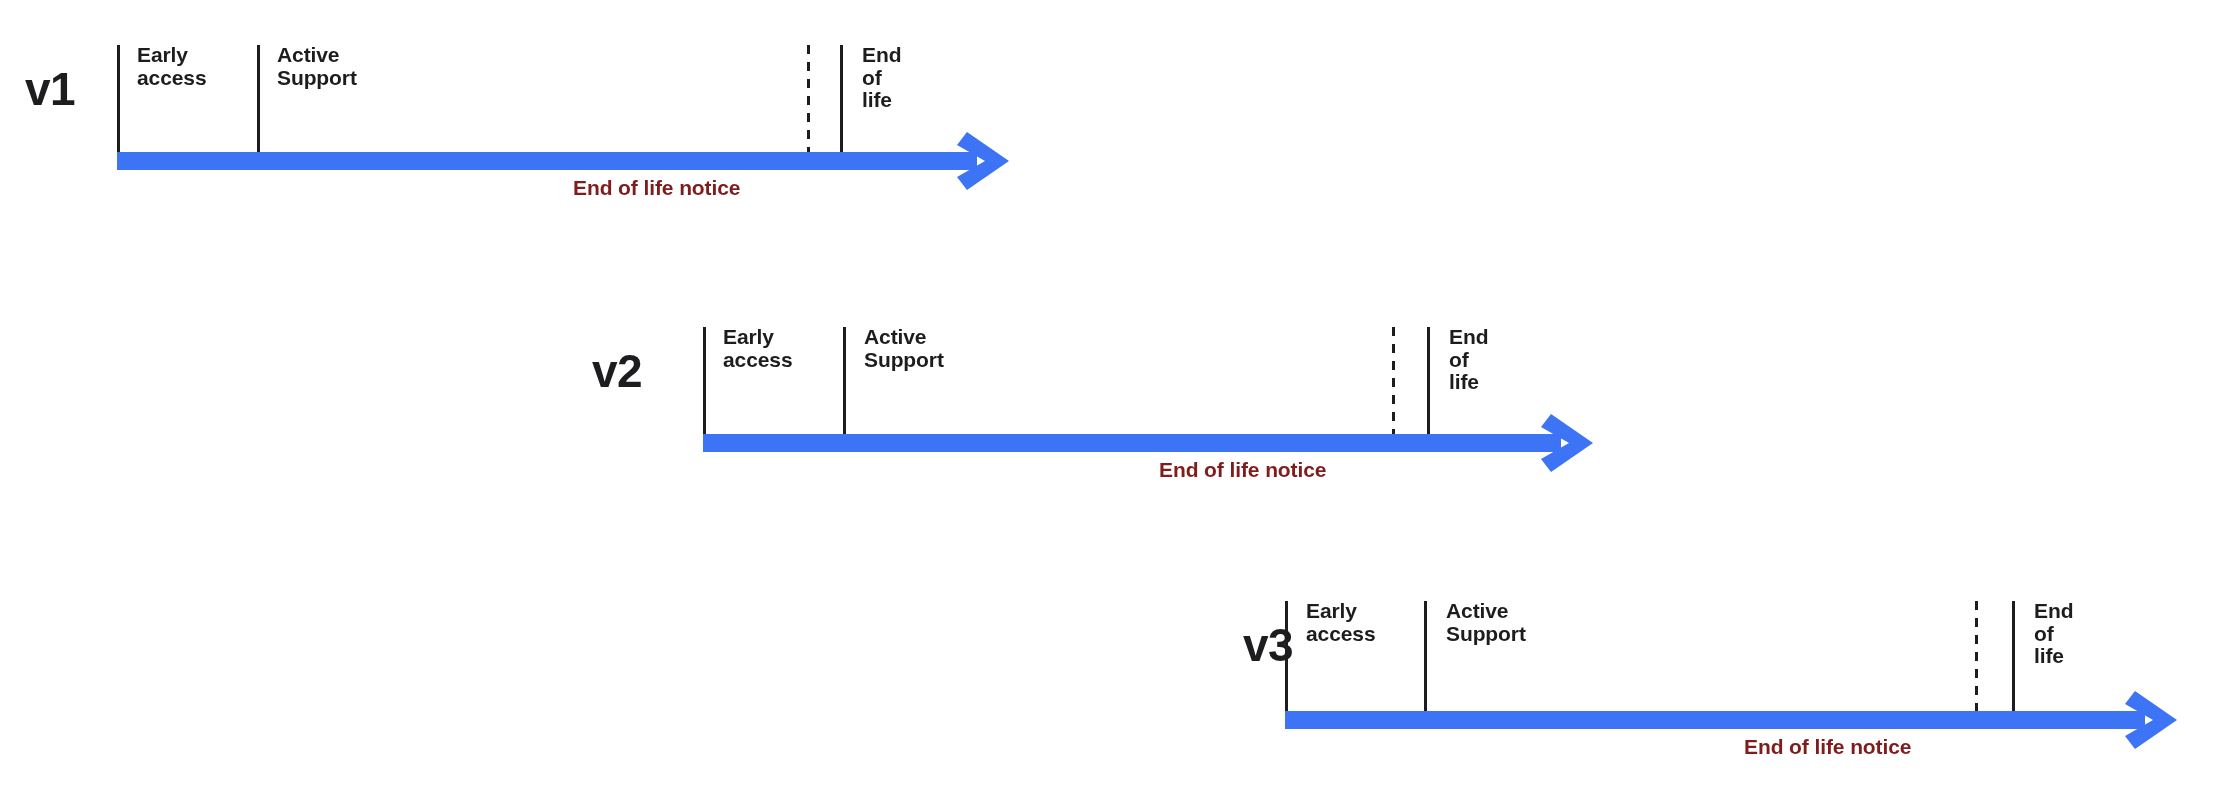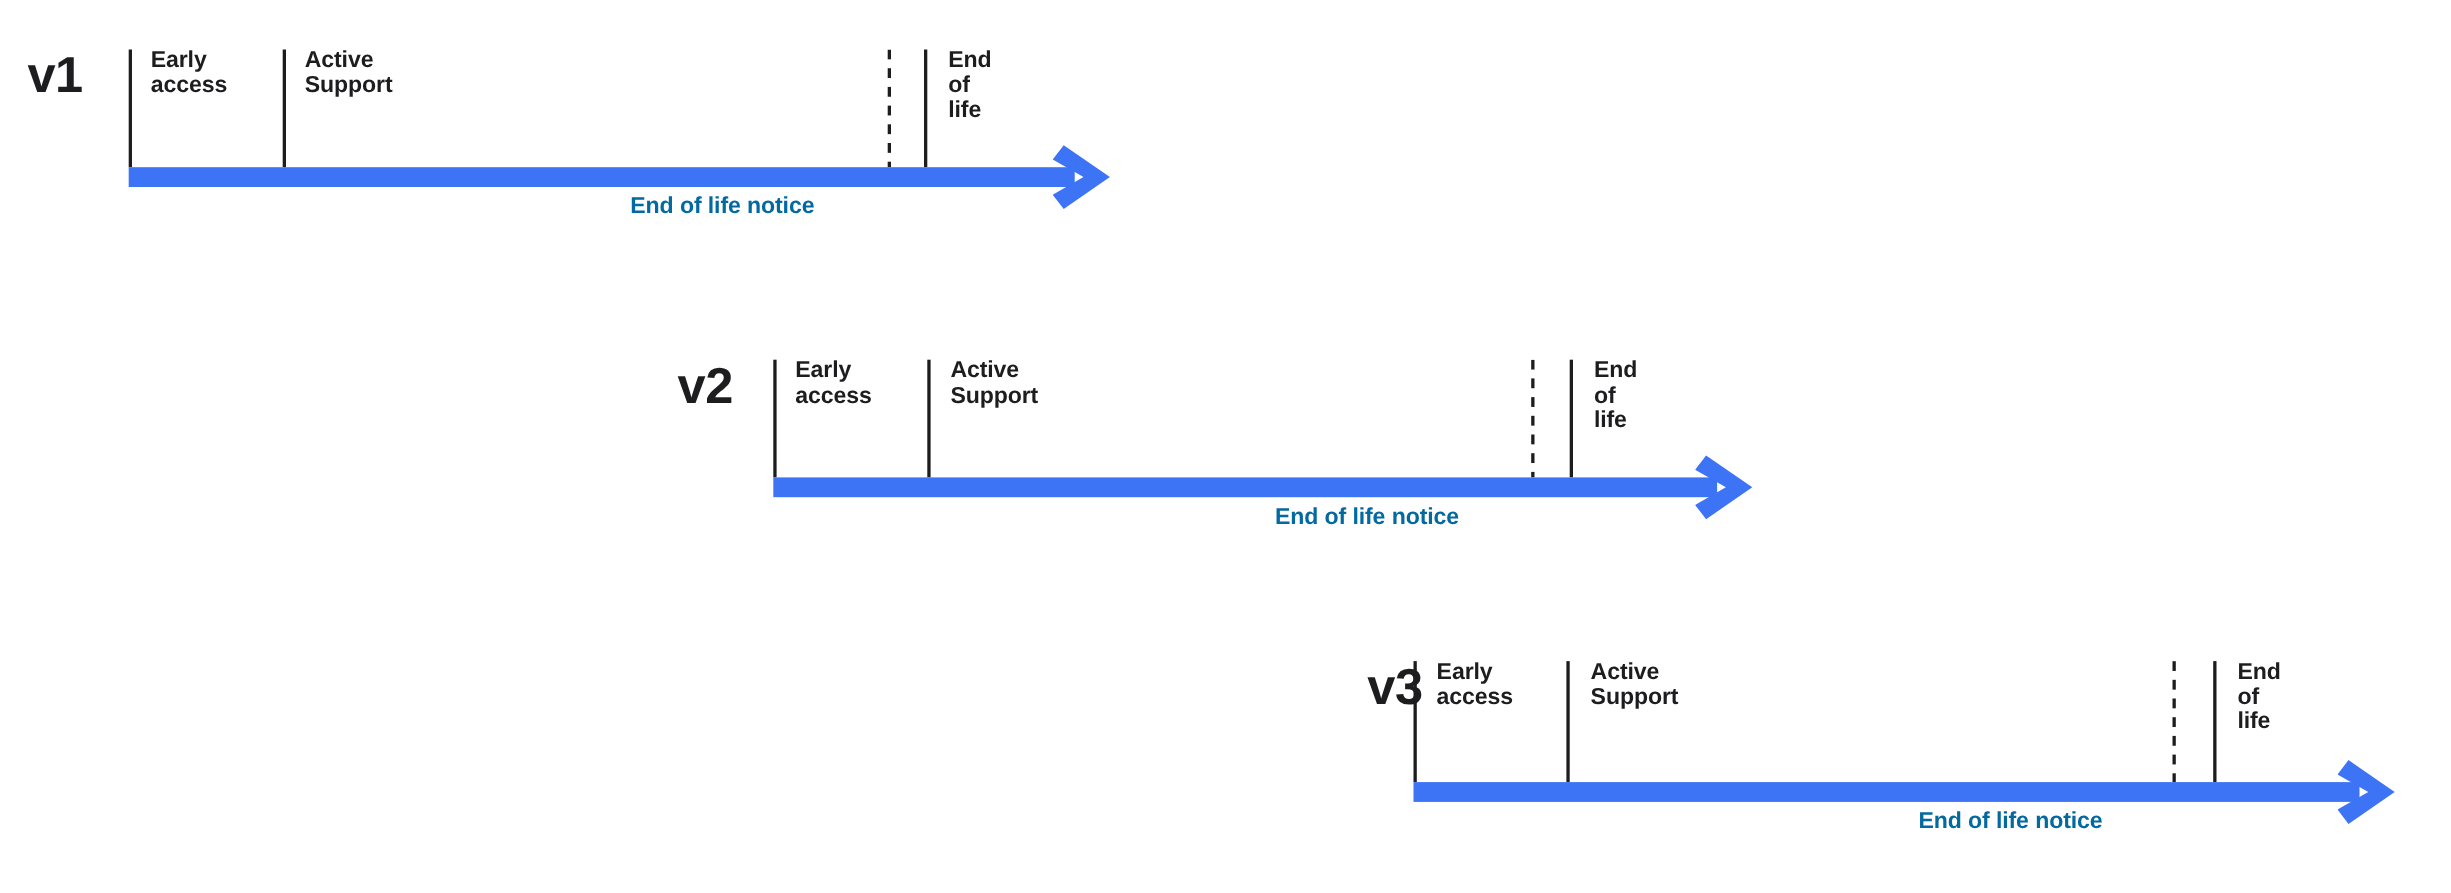--- a/index.html
+++ b/index.html
@@ -27,20 +27,21 @@
 
   
   .version-label {
     position: absolute;
     font-size: 46px;
     font-weight: 700;
     color: #1d1d1f;
     letter-spacing: -0.5px;
     line-height: 1;
     white-space: nowrap;
+    margin-top: 21px;
   }
 
   
   .divider {
     position: absolute;
     width: 3px;
     background: #1d1d1f;
   }
 
   
@@ -80,21 +81,21 @@
   .arrow-head {
     position: absolute;
     display: block;
   }
 
   
   .notice-label {
     position: absolute;
     font-size: 21px;
     font-weight: 700;
-    color: #0369a1;
+    color: #7f1d1d;
     line-height: 1.1;
     letter-spacing: -0.1px;
     white-space: nowrap;
   }
 </style>
 </head>
 <body>
 
 <div id="canvas">
 
@@ -121,21 +122,21 @@
 
     <svg class="arrow-head" style="left:957px; top:130px;" width="62" height="62" viewBox="0 0 62 62">
       <path d="M 10 2 L 52 31 L 10 60 L 0 47 L 28 31 L 0 15 Z" fill="#3d73f5"></path>
     </svg>
 
     <div class="notice-label" style="left:573px; top:176px;">End of life notice</div>
   </div>
 
   <div class="timeline-row">
 
-    <div class="version-label" style="left:616px; top:327px;">v2</div>
+    <div class="version-label" style="left:592px; top:327px;">v2</div>
 
     <div class="divider" style="left:703px; top:327px; height:107px;"></div>
 
     <div class="phase-label" style="left:723px; top:326px;">Early
 access</div>
 
     <div class="divider" style="left:843px; top:327px; height:107px;"></div>
 
     <div class="phase-label" style="left:864px; top:326px;">Active Support</div>
 

